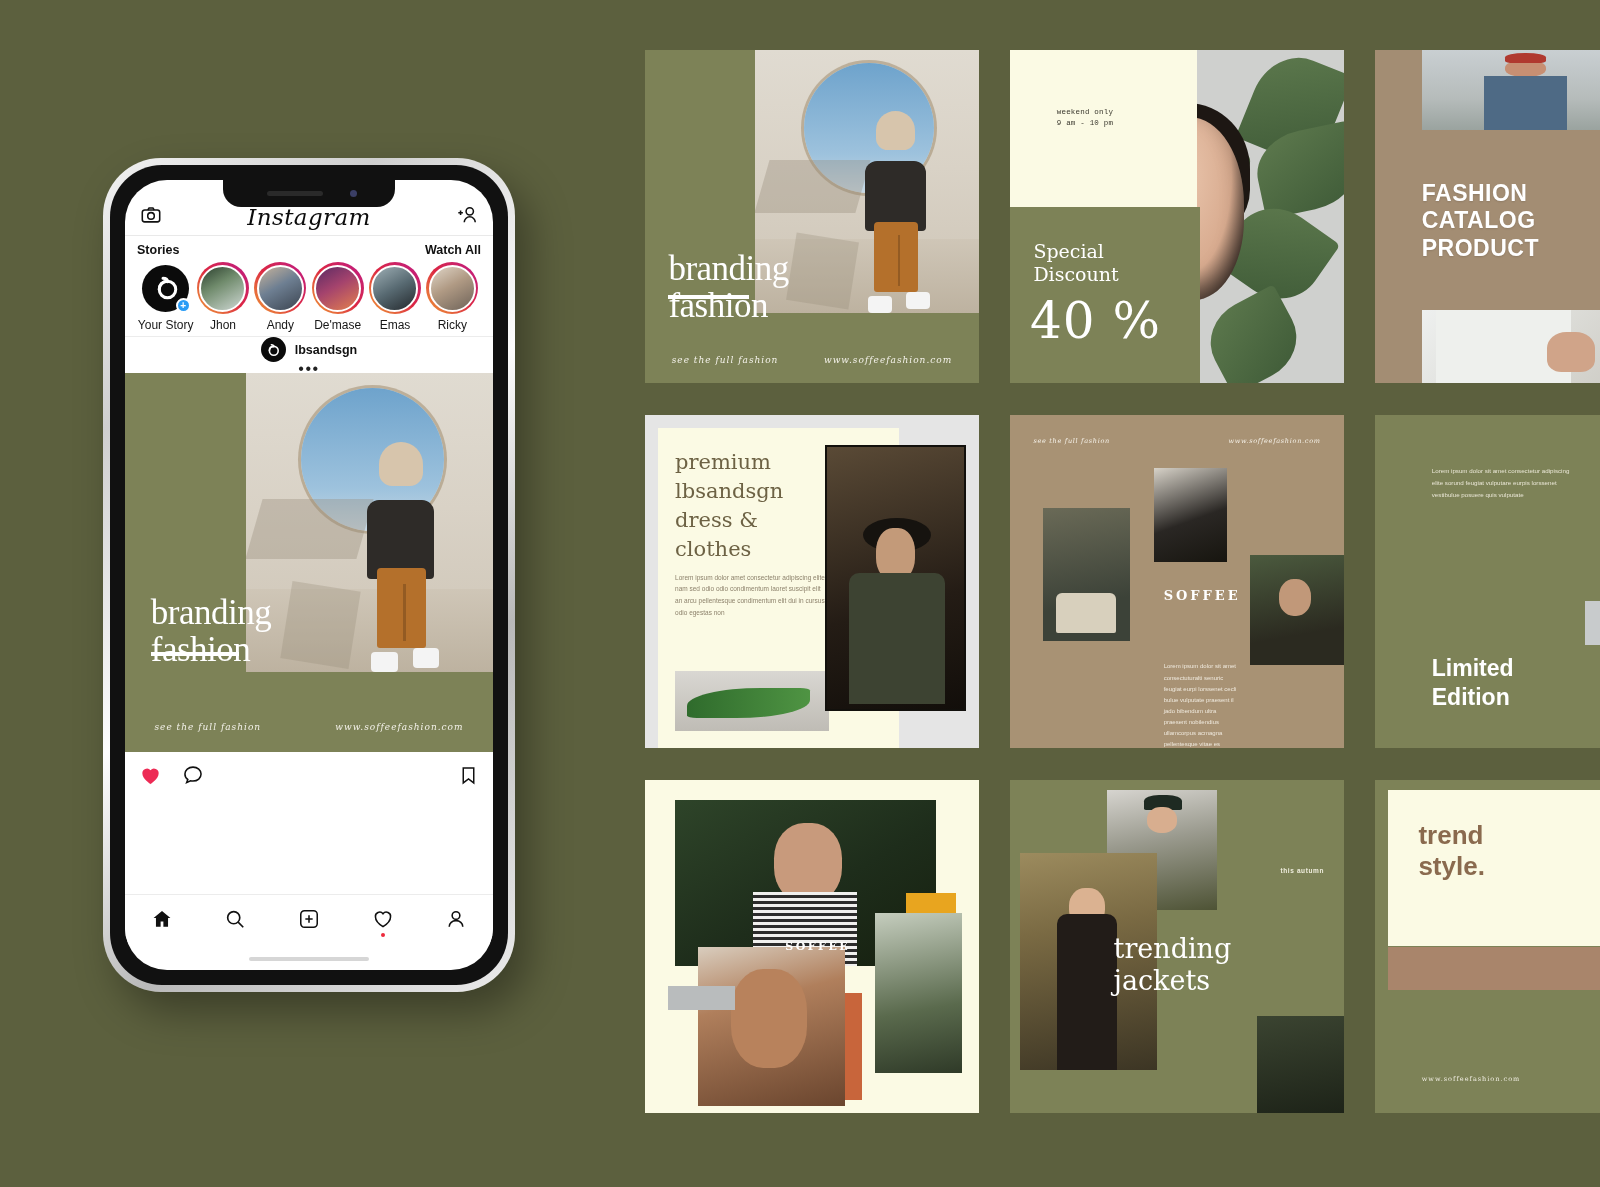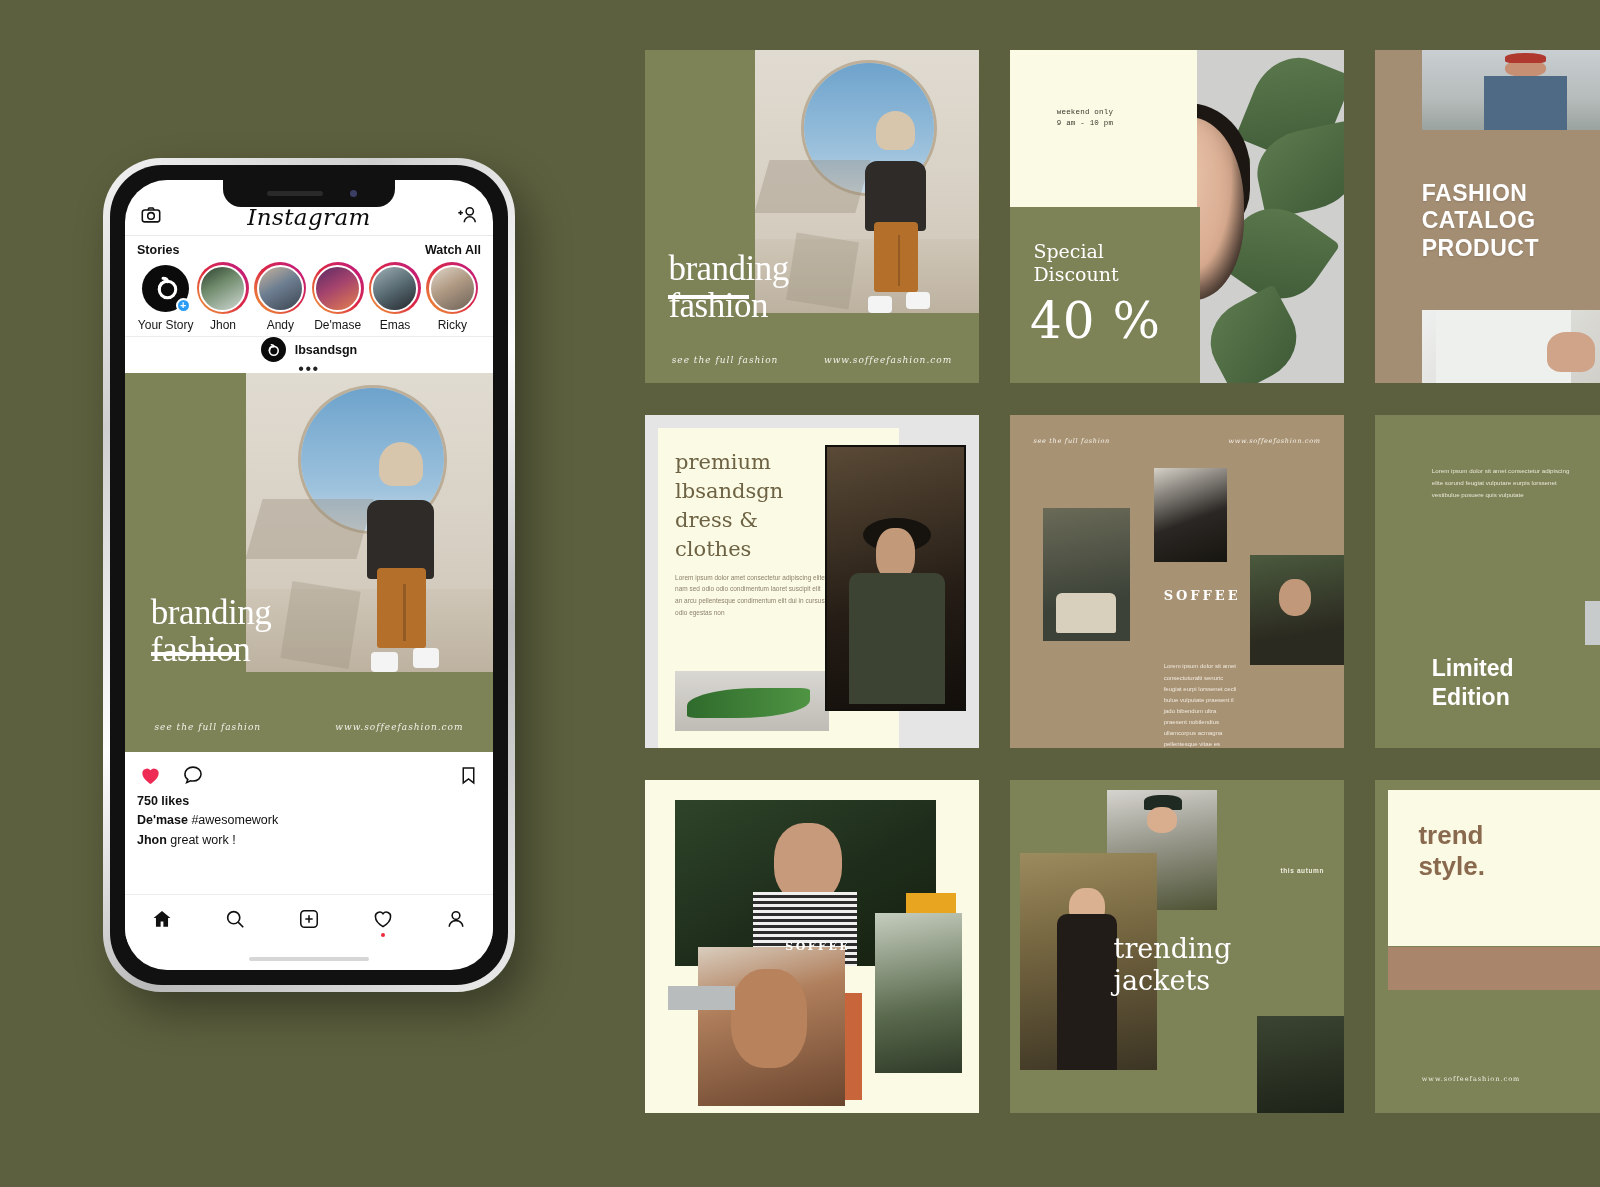--- a/index.html
+++ b/index.html
@@ -449,29 +449,20 @@
               </svg>
             </div>
           </div>
           <div class="icon-btn">
             <svg viewBox="0 0 24 24" width="21" height="21" fill="none" stroke="#111" stroke-width="1.7">
               <path d="M6 3.5h12v17l-6-4.6-6 4.6z"></path>
             </svg>
           </div>
         </div>
 
-        <div class="post-meta">
-          <div class="likes">750 likes</div>
-          <div>
-            <b>De'mase</b><span> #awesomework</span>
-          </div>
-          <div>
-            <b>Jhon</b><span> great work !</span>
-          </div>
-        </div>
 
         <div class="tabbar">
           <div class="tab-ic">
             <svg viewBox="0 0 24 24" width="22" height="22" fill="#111">
                 <path d="M12 3.2 2.8 11h2.6v9.4h5.1v-5.6h3v5.6h5.1V11h2.6z"></path>
               </svg>
           </div>
           <div class="tab-ic">
             <svg viewBox="0 0 24 24" width="22" height="22" fill="none" stroke="#111" stroke-width="1.8">
                 <circle cx="10.6" cy="10.6" r="6.6"></circle>

